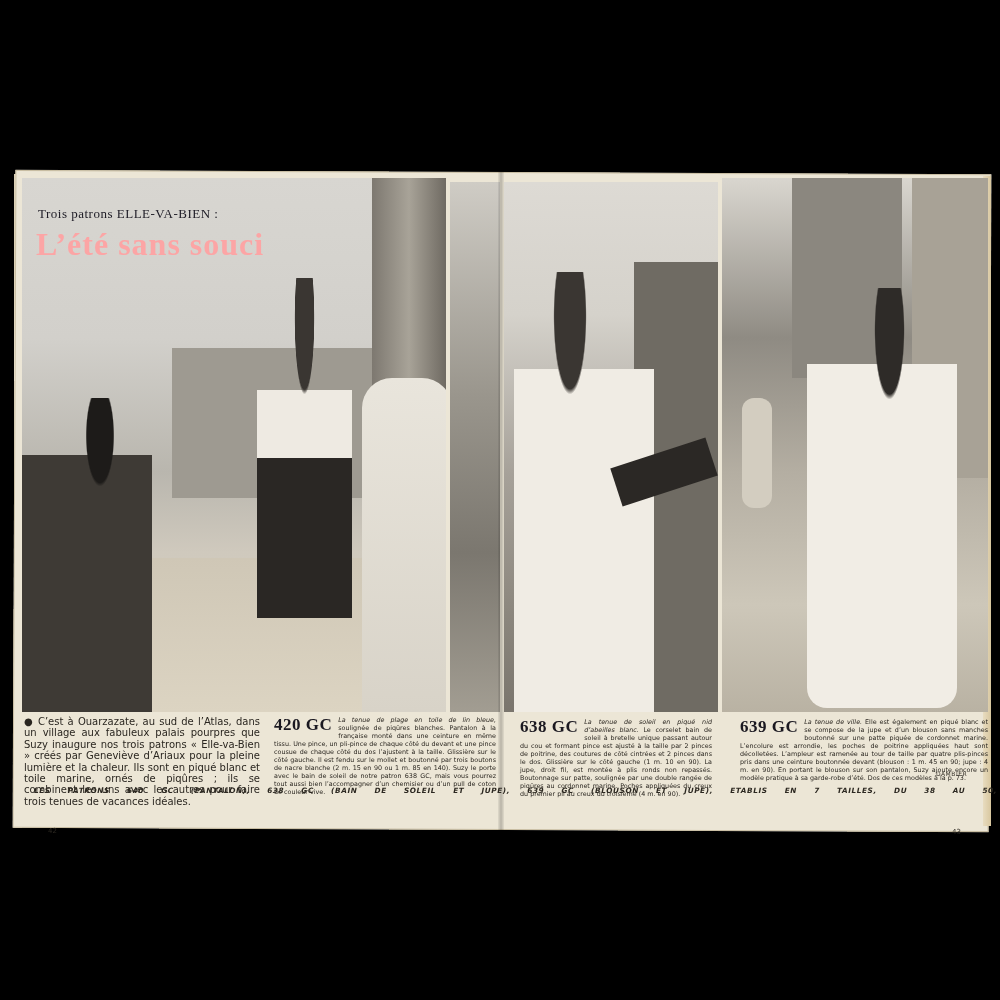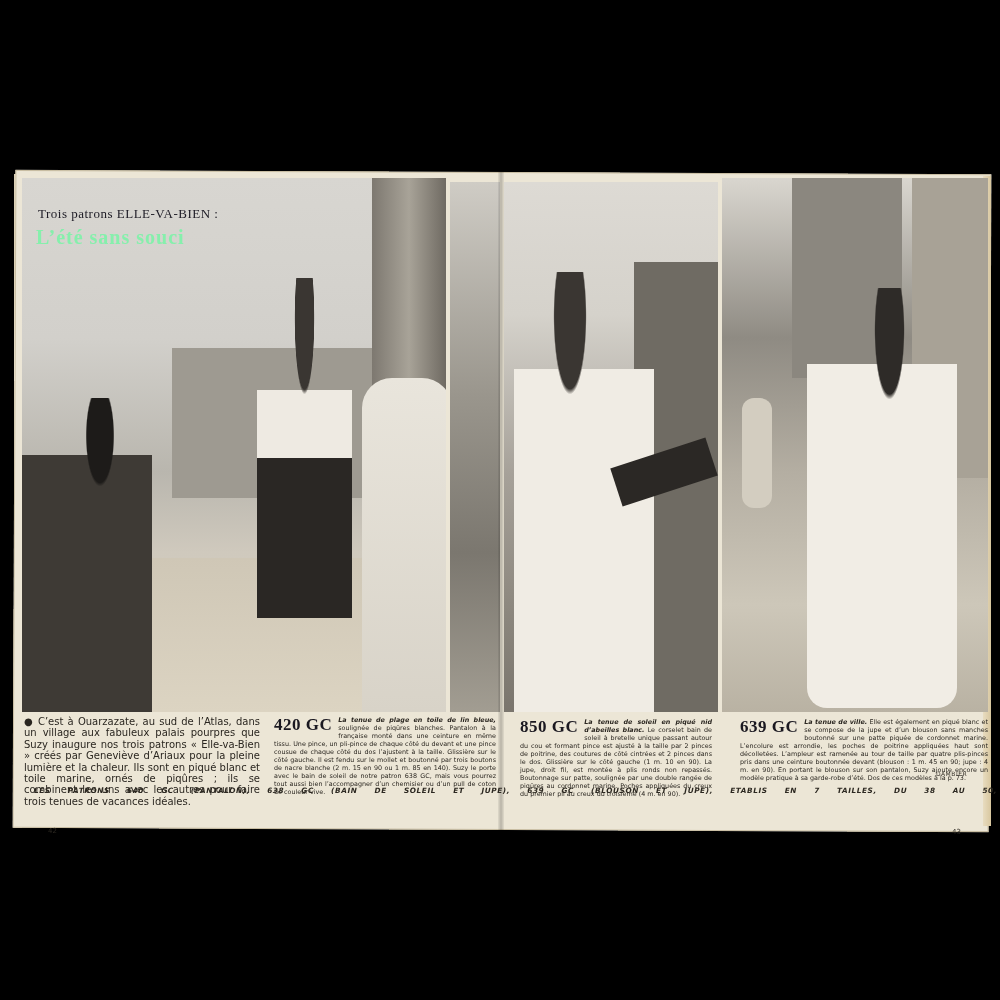--- a/index.html
+++ b/index.html
@@ -33,31 +33,31 @@
   .leg3{left:110px;top:270px;width:100px;height:40px;background:#2b2825;transform:rotate(-18deg);}
 
   
   .bld4{left:70px;top:0;width:110px;height:200px;background:#8b877f;}
   .wall4{left:190px;top:0;width:76px;height:300px;background:#a8a296;}
   .woman4{left:85px;top:110px;width:150px;height:420px;background:radial-gradient(ellipse at 55% 10%,#2e2b28 0 12%,transparent 13%),linear-gradient(180deg,transparent 0 18%,#f1ede5 18% 100%);border-radius:0 0 20px 20px;}
   .fig4{left:20px;top:220px;width:30px;height:110px;background:#d3cdc0;border-radius:12px;}
 
   
   .kicker{position:absolute;left:38px;top:206px;font-size:13px;color:#1c1a24;letter-spacing:0.5px;z-index:5;}
-  .headline{position:absolute;left:36px;top:226px;font-size:20px;color:#86efac;font-weight:bold;letter-spacing:1px;z-index:5;}
+  .headline{position:absolute;left:36px;top:226px;font-size:32px;color:#fca5a5;font-weight:bold;letter-spacing:1px;z-index:5;}
 
   
   .txt{position:absolute;font-family:"DejaVu Sans",sans-serif;color:#2a2620;}
   .intro{left:24px;top:716px;width:236px;font-size:10px;line-height:11.4px;text-align:justify;}
   .block{font-size:6.4px;line-height:8px;text-align:justify;}
   .b640{left:274px;top:716px;width:222px;}
   .b638{left:520px;top:718px;width:192px;}
   .b639{left:740px;top:718px;width:248px;}
   .code{font-family:"Liberation Serif",serif;font-size:17px;font-weight:bold;color:#1a1820;float:left;margin-right:6px;line-height:18px;letter-spacing:0.5px;}
-  .lead{font-style:italic;font-weight:bold;}
+  .lead{font-style:italic;font-weight:normal;}
   .credit{position:absolute;left:936px;top:770px;font-size:6px;font-family:"DejaVu Sans",sans-serif;color:#3a352d;letter-spacing:0.5px;}
   .footer{position:absolute;left:34px;top:786px;width:946px;font-family:"DejaVu Sans",sans-serif;font-size:7.3px;font-style:italic;font-weight:bold;color:#2c2821;word-spacing:14px;letter-spacing:0.6px;white-space:nowrap;}
   .pn{position:absolute;font-family:"DejaVu Sans",sans-serif;font-size:7px;color:#2c2821;margin-top:28px;}
   .pn-l{left:48px;top:799px;}
   .pn-r{left:952px;top:800px;}
 </style>
 </head>
 <body>
 
 <div class="edge-left"></div>
@@ -94,21 +94,21 @@
 <div class="headline">L’été sans souci</div>
 
 <div class="txt intro">● C’est à Ouarzazate, au sud de l’Atlas, dans un village aux fabuleux palais pourpres que Suzy inaugure nos trois patrons « Elle-va-Bien » créés par Geneviève d’Ariaux pour la pleine lumière et la chaleur. Ils sont en piqué blanc et toile marine, ornés de piqûres ; ils se combinent les uns avec les autres pour faire trois tenues de vacances idéales.</div>
 
 <div class="txt block b640">
   <span class="code">420 GC</span>
   <span class="lead">La tenue de plage en toile de lin bleue,</span><span> soulignée de piqûres blanches. Pantalon à la française monté dans une ceinture en même tissu. Une pince, un pli-pince de chaque côté du devant et une pince cousue de chaque côté du dos l’ajustent à la taille. Glissière sur le côté gauche. Il est fendu sur le mollet et boutonné par trois boutons de nacre blanche (2 m. 15 en 90 ou 1 m. 85 en 140). Suzy le porte avec le bain de soleil de notre patron 638 GC, mais vous pourrez tout aussi bien l’accompagner d’un chemisier ou d’un pull de coton de couleur vive.</span>
 </div>
 
 <div class="txt block b638">
-  <span class="code">850 GC</span>
+  <span class="code">638 GC</span>
   <span class="lead">La tenue de soleil en piqué nid d’abeilles blanc.</span><span> Le corselet bain de soleil à bretelle unique passant autour du cou et formant pince est ajusté à la taille par 2 pinces de poitrine, des coutures de côté cintrées et 2 pinces dans le dos. Glissière sur le côté gauche (1 m. 10 en 90). La jupe, droit fil, est montée à plis ronds non repassés. Boutonnage sur patte, soulignée par une double rangée de piqûres au cordonnet marine. Poches appliquées du creux du premier pli au creux du troisième (4 m. en 90).</span>
 </div>
 
 <div class="txt block b639">
   <span class="code">639 GC</span>
   <span class="lead">La tenue de ville.</span><span> Elle est également en piqué blanc et se compose de la jupe et d’un blouson sans manches boutonné sur une patte piquée de cordonnet marine. L’encolure est arrondie, les poches de poitrine appliquées haut sont décolletées. L’ampleur est ramenée au tour de taille par quatre plis-pinces pris dans une ceinture boutonnée devant (blouson : 1 m. 45 en 90; jupe : 4 m. en 90). En portant le blouson sur son pantalon, Suzy ajoute encore un modèle pratique à sa garde-robe d’été. Dos de ces modèles à la p. 73.</span>
 </div>
 
 <div class="credit">DAMBIER</div>
 

